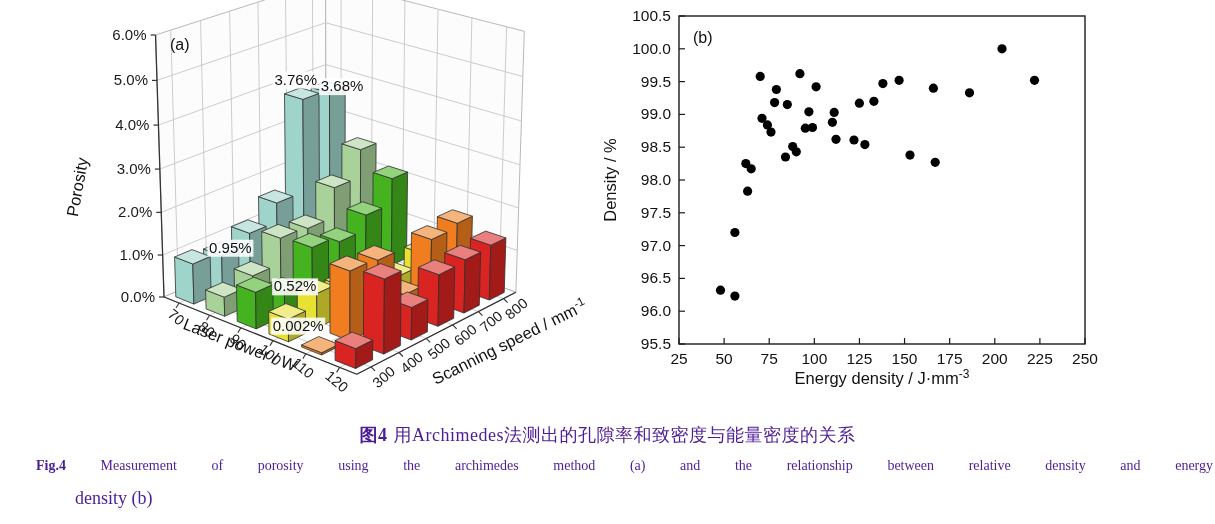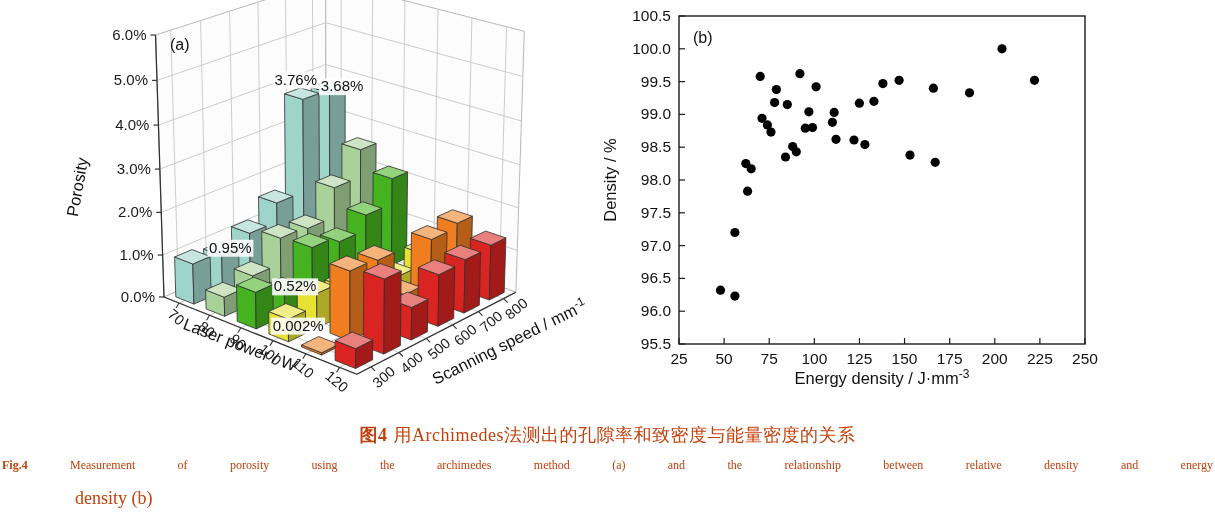--- a/index.html
+++ b/index.html
@@ -1,22 +1,22 @@
 <!DOCTYPE html>
 <html><head>
 <meta charset="utf-8">
 <style>
   html,body{margin:0;padding:0;background:#ffffff;}
   body{width:1215px;height:524px;position:relative;font-family:"Liberation Sans",sans-serif;overflow:hidden;}
   #chartA{position:absolute;left:0;top:0;}
   #chartB{position:absolute;left:600px;top:0;}
-  .caption{position:absolute;left:0;right:0;font-family:"Liberation Serif",serif;color:#c2410c;}
+  .caption{position:absolute;left:0;right:0;font-family:"Liberation Serif",serif;color:#4c1d95;}
   .cap-zh{top:423px;text-align:center;font-size:18px;letter-spacing:.5px;}
   .cap-zh .b{font-weight:bold;margin-right:6px;}
-  .cap-en1{top:458px;font-size:12px;text-align:justify;text-align-last:justify;padding:0 2px;}
+  .cap-en1{top:458px;font-size:14px;text-align:justify;text-align-last:justify;padding:0 2px;margin-left:34px;}
   .cap-en1 .b{font-weight:bold;}
   .cap-en2{top:488px;left:75px;right:auto;font-size:18px;text-align:center;}
 </style>
 </head>
 <body>
 
 <svg id="chartA" width="615" height="432" viewBox="0 0 615 432" xmlns="http://www.w3.org/2000/svg">
     <g>
       <polygon points="164.0,297.0 326.2,225.9 325.6,-19.7 155.5,35.0" fill="#fcfcfc" stroke="#b8b8b8" stroke-width="1" stroke-linejoin="round"></polygon>
       <polygon points="326.2,225.9 515.9,292.2 524.3,31.3 325.6,-19.7" fill="#fcfcfc" stroke="#b8b8b8" stroke-width="1" stroke-linejoin="round"></polygon>

